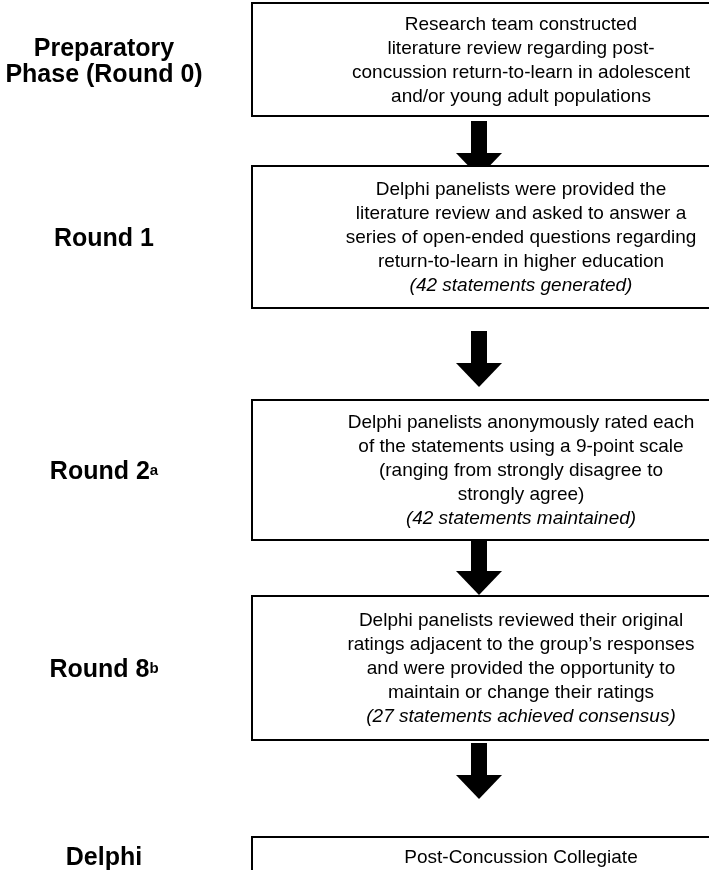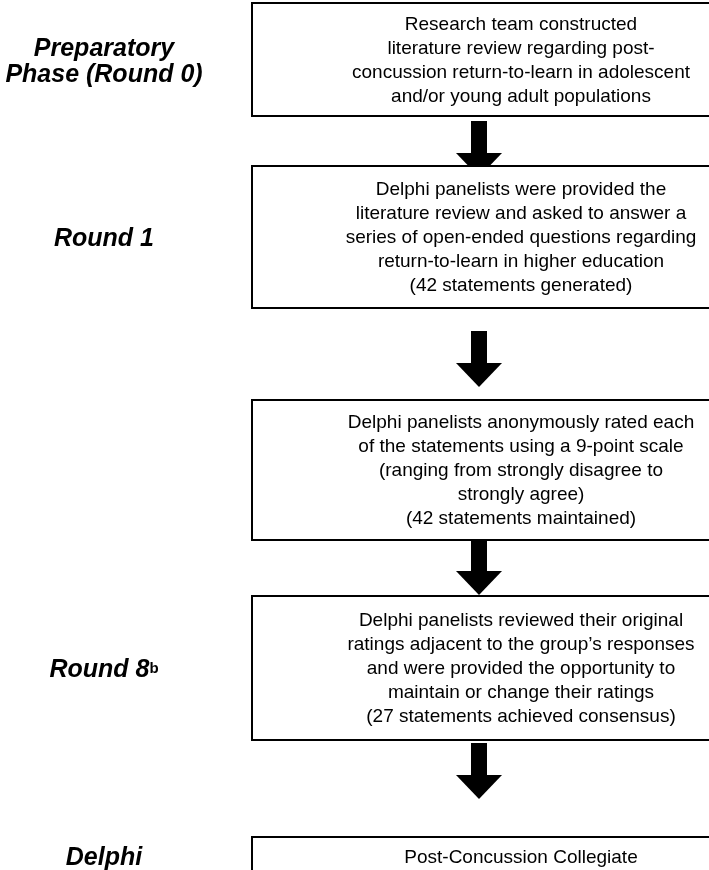--- a/index.html
+++ b/index.html
@@ -22,21 +22,21 @@
     left: 0;
     width: 208px;
     display: flex;
     align-items: center;
     justify-content: center;
     text-align: center;
     font-weight: bold;
     font-size: 25px;
     line-height: 26px;
   }
-  .label .lbl-text { white-space: pre-line; font-style: italic; }
+  .label .lbl-text { white-space: pre-line; }
   .label sup {
     font-size: 15px;
     line-height: 0;
     vertical-align: super;
   }
   
   .box {
     position: absolute;
     left: 251px;
     width: 540px;
@@ -45,21 +45,21 @@
     background: #ffffff;
     display: flex;
     flex-direction: column;
     align-items: center;
     justify-content: center;
     text-align: center;
     font-size: 19px;
     line-height: 24px;
   }
   .box .box-text { white-space: pre-line; }
-  .box .box-note { white-space: pre-line; }
+  .box .box-note { font-style: italic; white-space: pre-line; }
   
   .r1 { top: 2px;   height: 115px; }
   .r2 { top: 165px; height: 144px; }
   .r3 { top: 399px; height: 142px; }
   .r4 { top: 595px; height: 146px; }
   .r5 { top: 836px; height: 66px;  }
   
   .arrow {
     position: absolute;
     left: 456px;
@@ -118,20 +118,24 @@
 series of open-ended questions regarding
 return-to-learn in higher education</div>
     <div class="box-note">(42 statements generated)</div>
   </div>
 
   <div class="arrow a2">
     <div class="arrow-stem"></div>
     <div class="arrow-head"></div>
   </div>
 
+  <div class="label r3">
+    <span class="lbl-text">Round 2</span>
+      <sup>a</sup>
+  </div>
   <div class="box r3">
     <div class="box-text">Delphi panelists anonymously rated each
 of the statements using a 9-point scale
 (ranging from strongly disagree to
 strongly agree)</div>
     <div class="box-note">(42 statements maintained)</div>
   </div>
 
   <div class="arrow a3">
     <div class="arrow-stem"></div>

